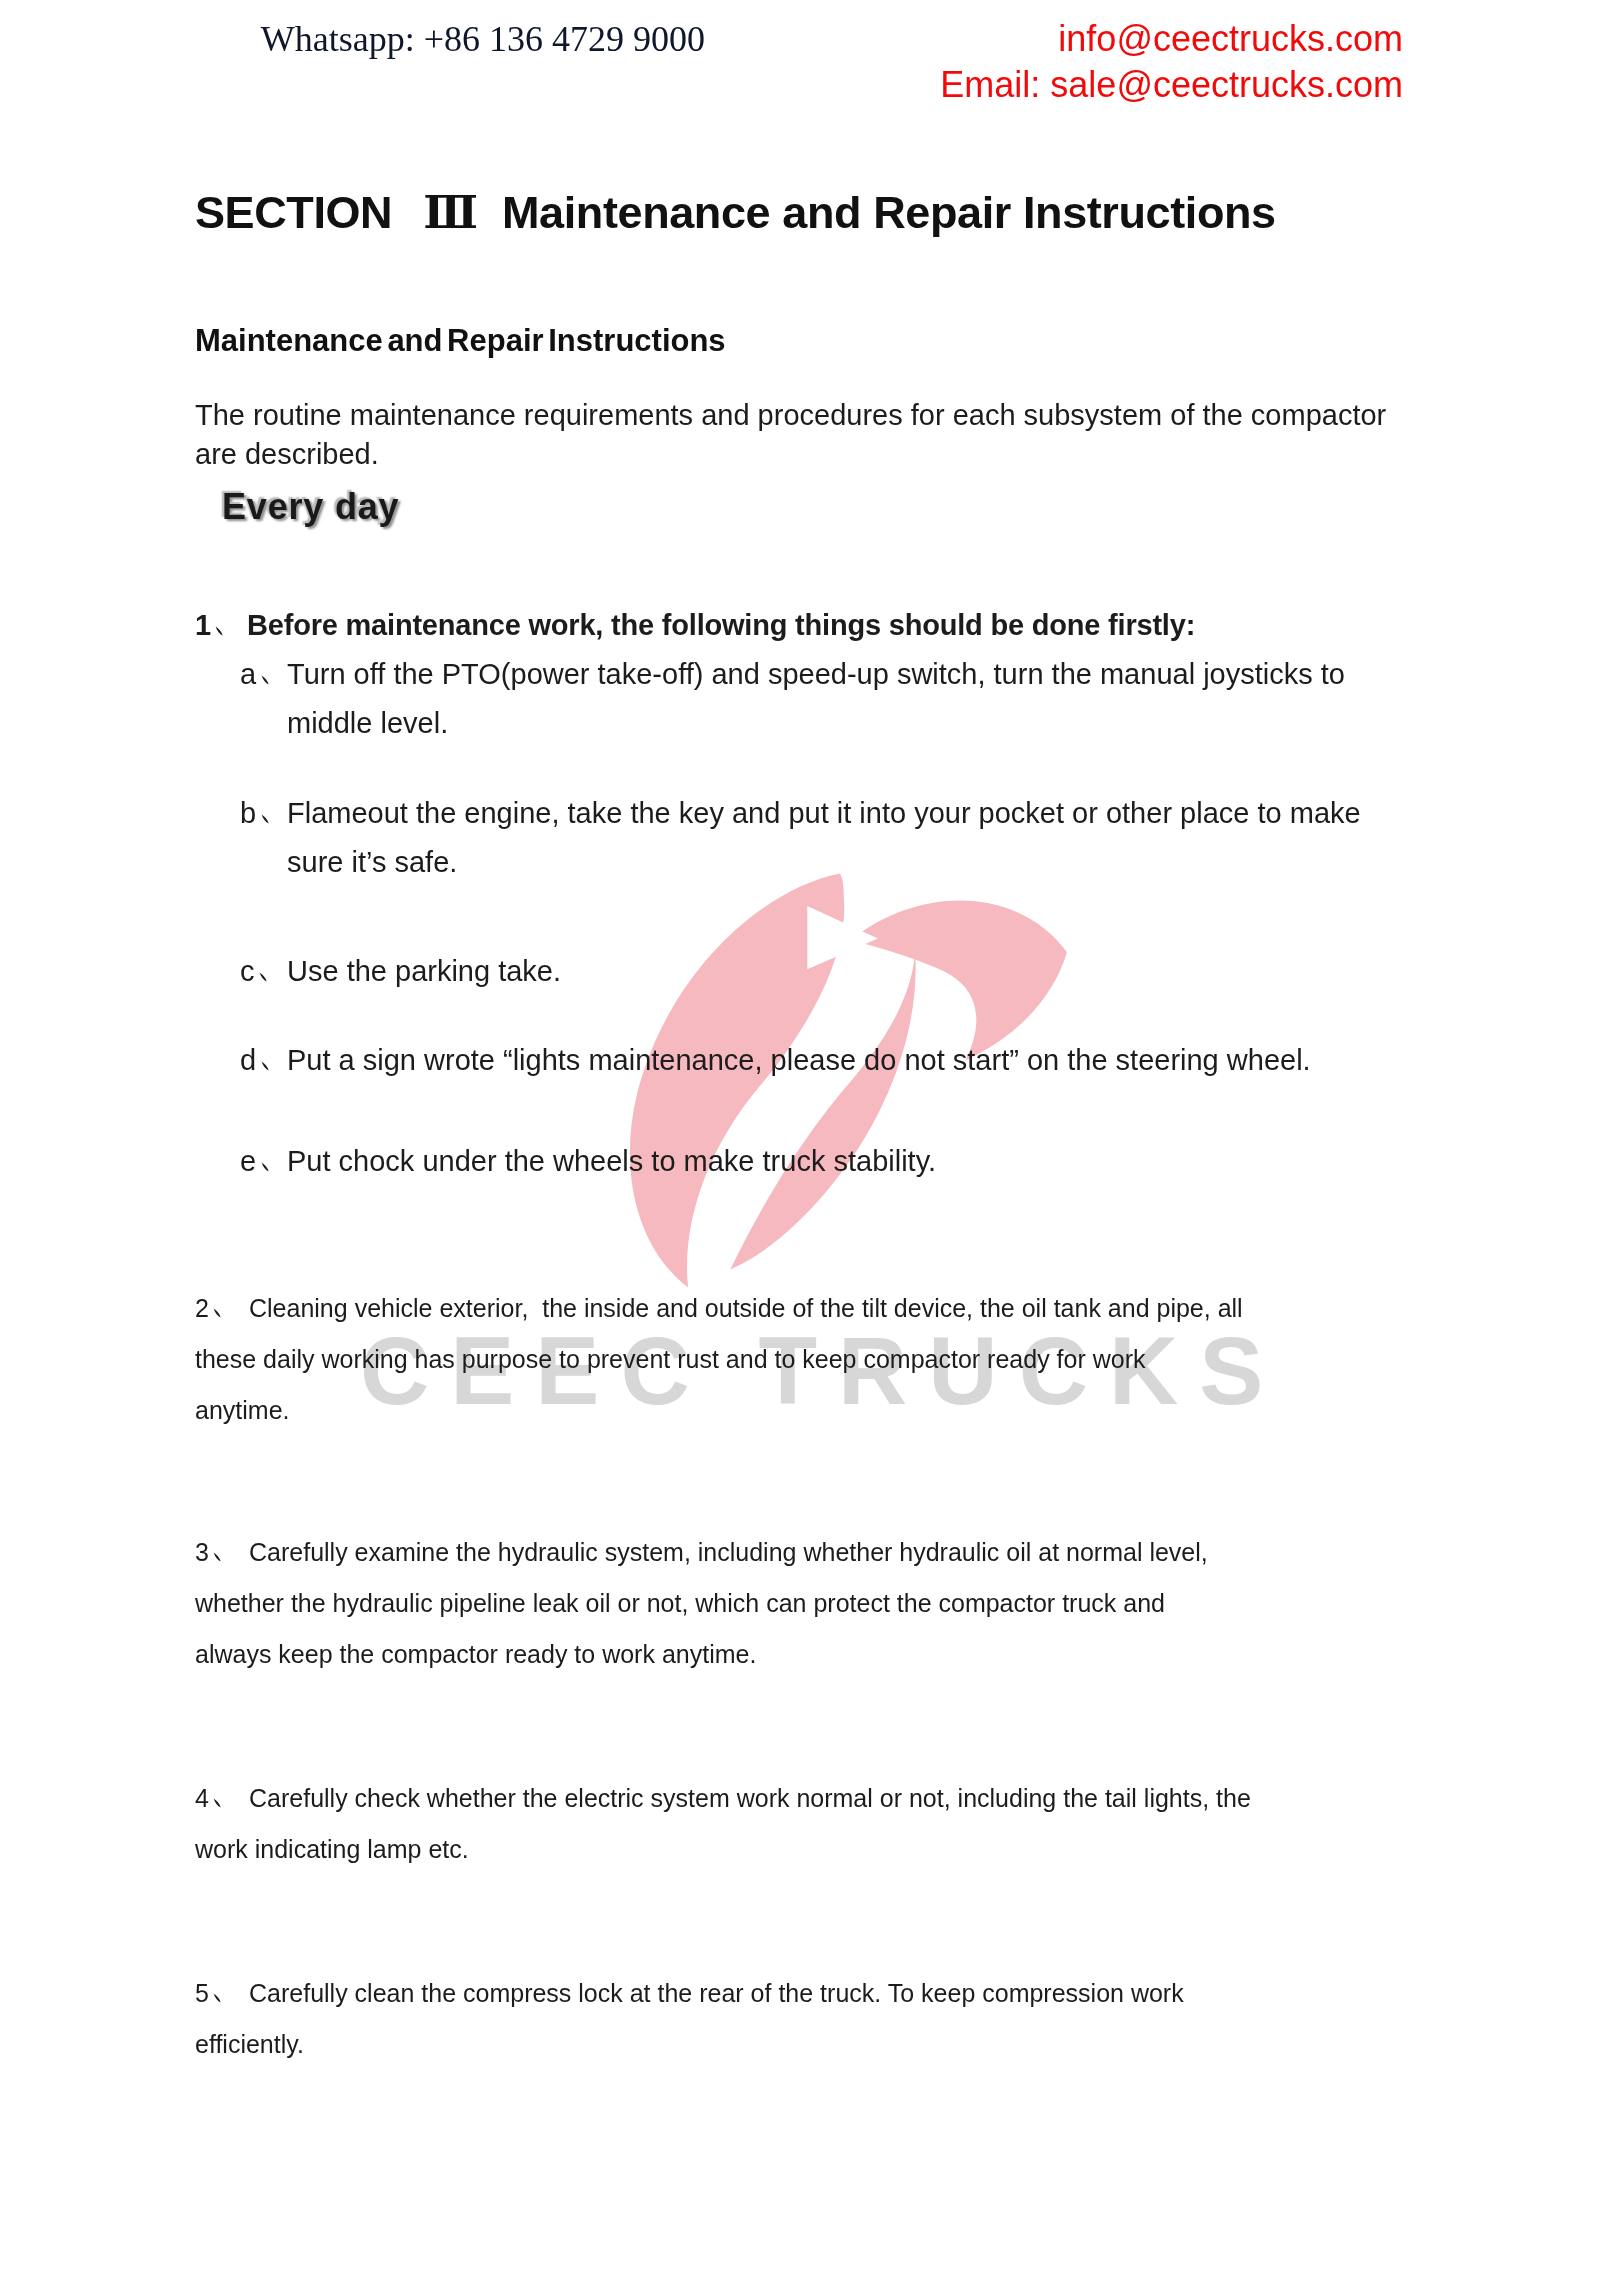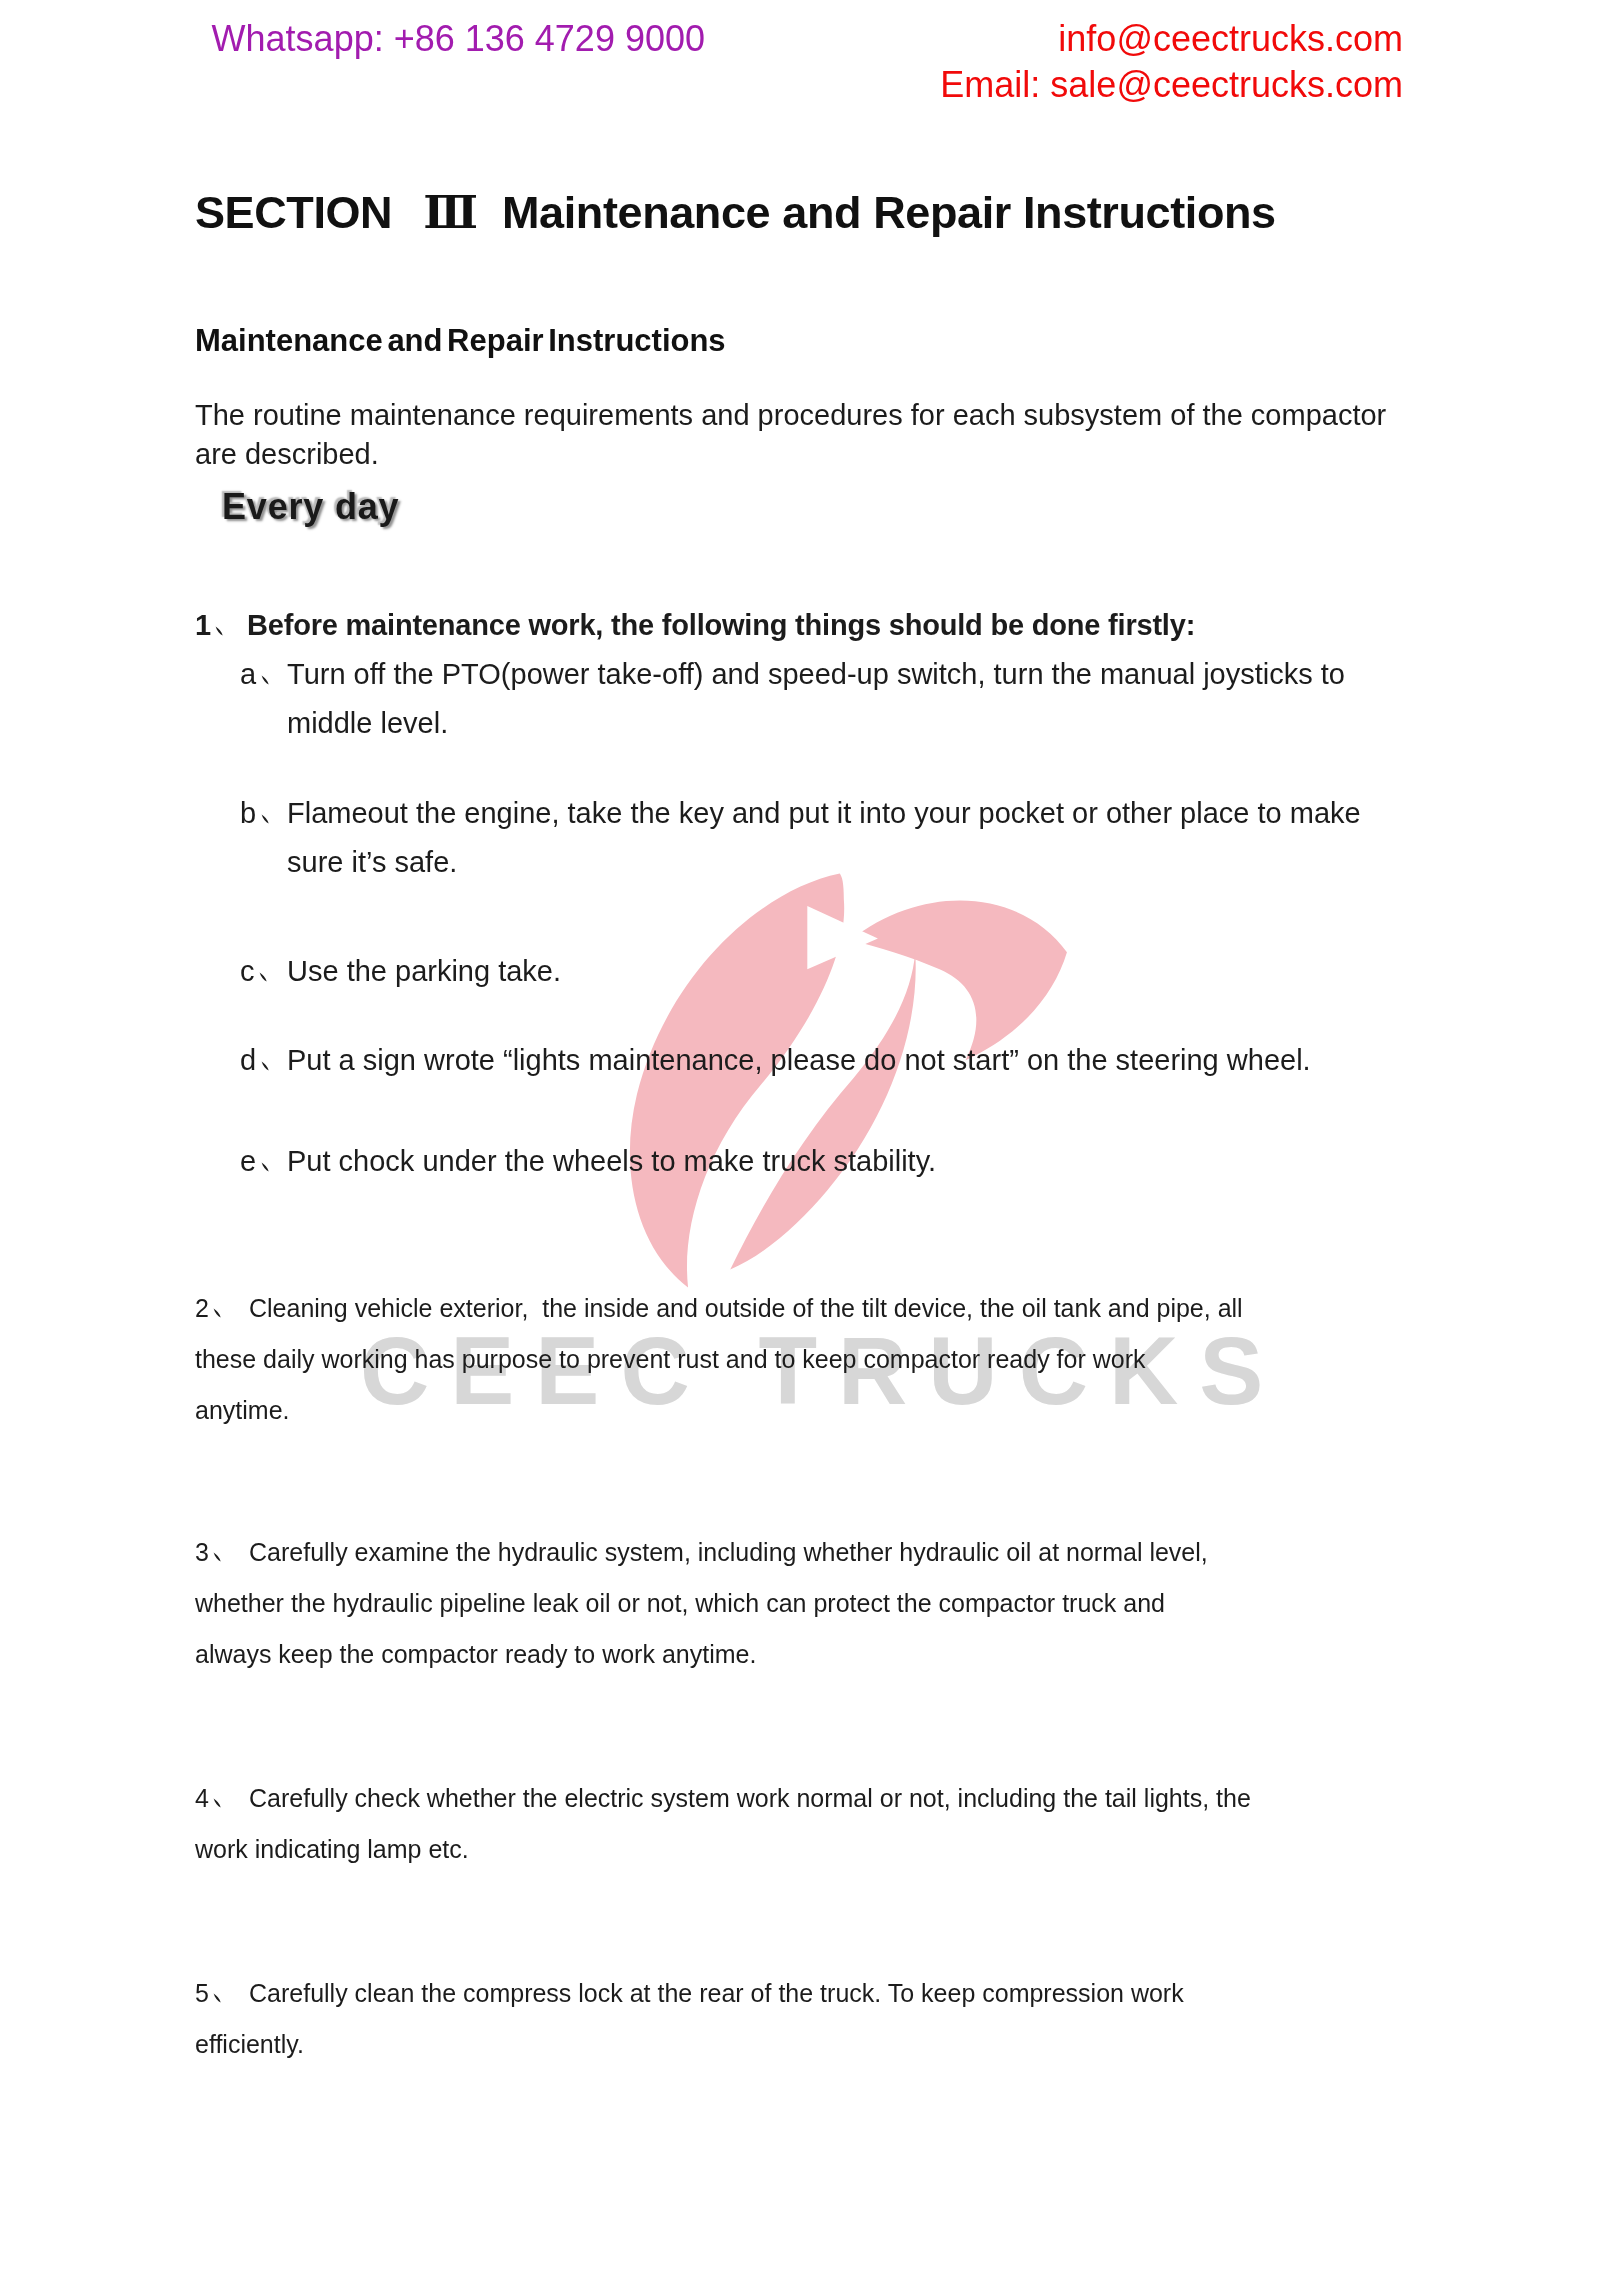--- a/index.html
+++ b/index.html
@@ -110,21 +110,21 @@
       <path d="M428,115 C434,210 394,320 320,408 C285,450 242,488 200,506
                C238,428 288,343 352,270 C400,212 424,163 428,115 Z"></path>
       <path d="M348,100 C440,28 560,38 615,115 C598,172 552,220 490,248
                C515,198 505,156 458,136 C422,120 382,108 348,100 Z"></path>
     </g>
     <path fill="#ffffff" d="M295,58 L382,98 L295,136 Z"></path>
   </svg>
 
   <div class="wm-text" style="color:#d7d7d7;">CEEC TRUCKS</div>
 
-  <div class="contact left" style="color:#a21caf;">
+  <div class="contact left" style="color:#0f172a;font-family:Liberation Serif, serif;">
     <div>Whatsapp: +86 136 4729 9000</div>
   </div>
   <div class="contact right" style="color:#f10a0a;">
     <div>info@ceectrucks.com</div>
     <div>Email: sale@ceectrucks.com</div>
   </div>
 
   <div class="doc-title"><span>SECTION</span><span class="numeral">Ⅲ</span><span>Maintenance and Repair Instructions</span></div>
 
   <div class="subheading">Maintenance and Repair Instructions</div>

